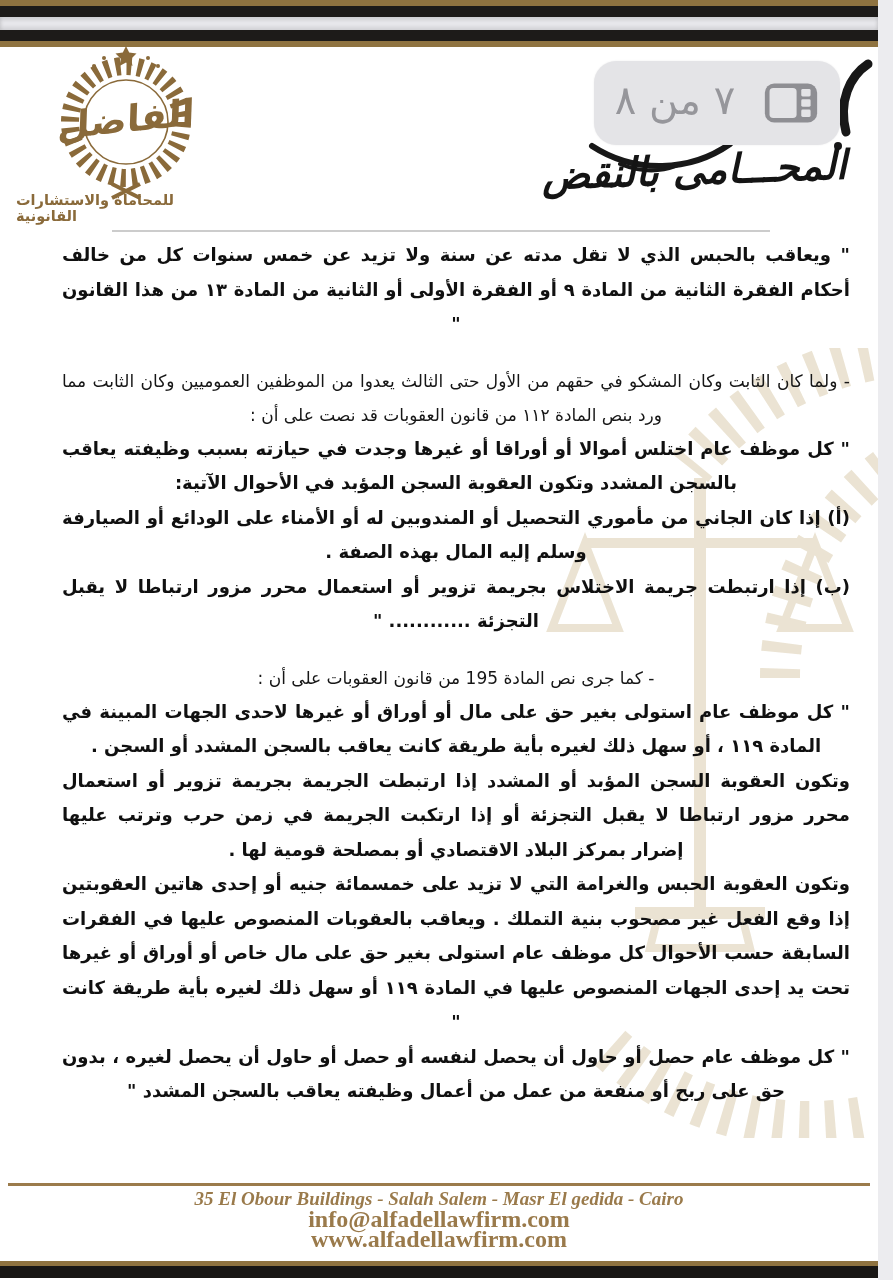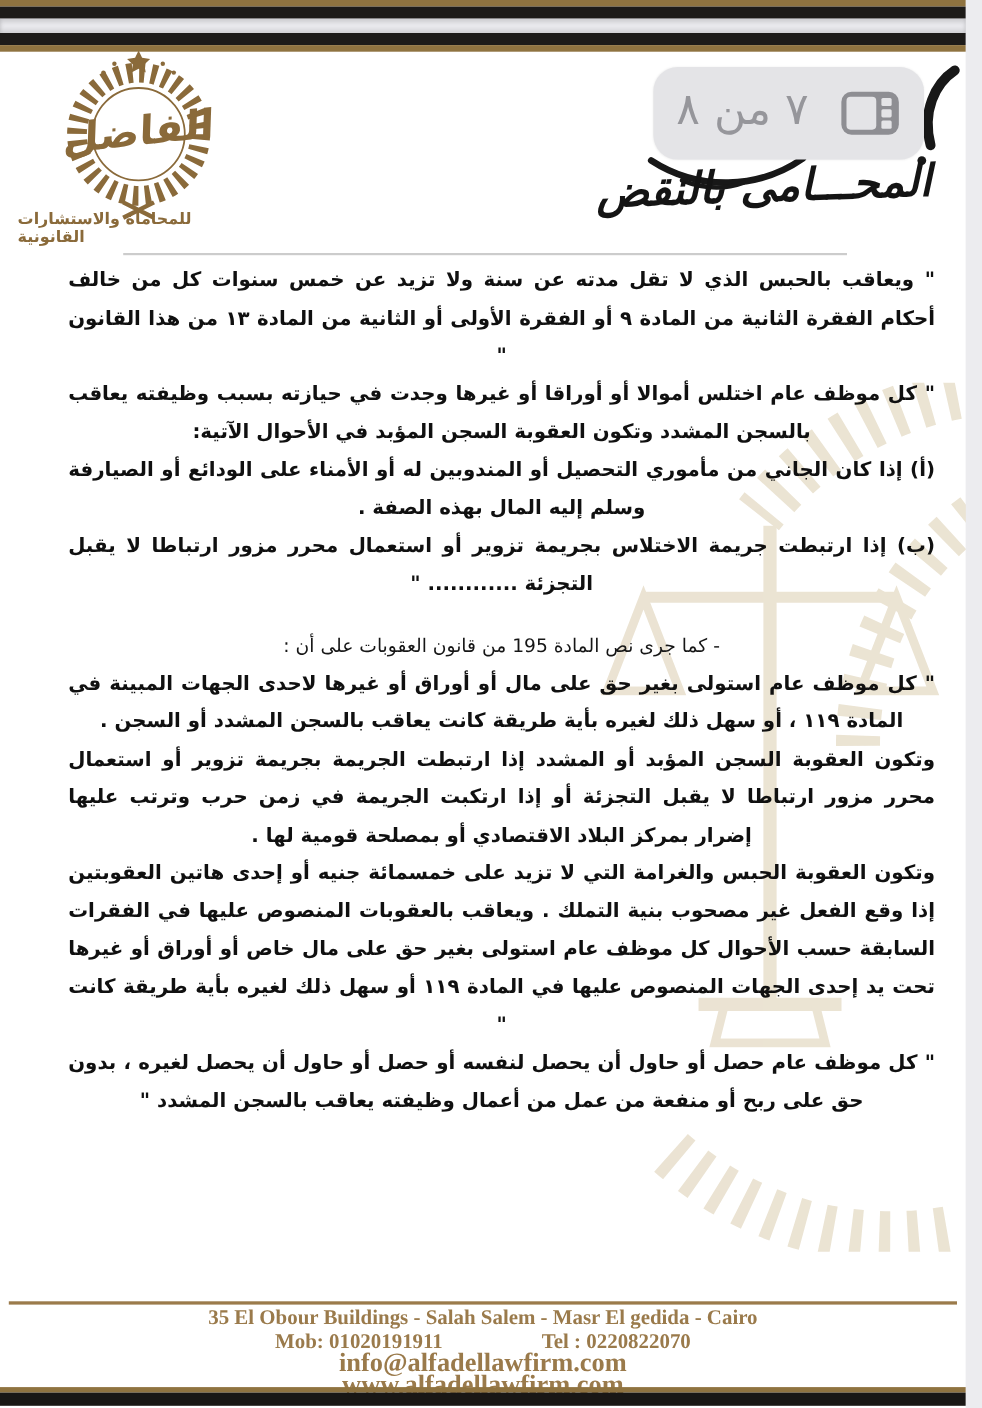--- a/index.html
+++ b/index.html
@@ -41,21 +41,21 @@
   .doc-body{position:absolute;left:62px;top:238px;width:788px;direction:rtl;color:#161616;}
   .doc-body p{margin:0;text-align:justify;text-align-last:center;}
   .doc-body p.intro{font-size:17px;line-height:34px;font-weight:400;}
   .doc-body p.quote{font-size:18px;line-height:34.5px;font-weight:700;color:#101010;}
   .doc-body p.sect{margin-top:22px;}
 
   
   .footer-hairline{position:absolute;left:8px;top:1183px;width:862px;height:2.5px;background:#9b7b4b;}
   .footer{position:absolute;left:0;top:1189px;width:878px;text-align:center;
         font-family:"Liberation Serif",serif;font-weight:bold;color:#9a7a4b;}
-  .footer .addr{font-size:19px;line-height:20px;}
+  .footer .addr{font-size:19px;line-height:20px;font-style:italic;}
   .footer .row2{display:flex;justify-content:center;gap:90px;font-size:19px;line-height:19px;margin-top:1px;}
   .footer .mail,.footer .web{font-size:24px;line-height:18.5px;margin-top:1px;}
   .bottom-gold{position:absolute;left:0;top:1261px;width:878px;height:5px;background:#8f7340;}
   .bottom-black{position:absolute;left:0;top:1266px;width:878px;height:12px;background:#191715;}
 </style>
 </head>
 <body>
 
 <div class="canvas">
 
@@ -107,37 +107,34 @@
         <circle cx="258" cy="100" r="4" fill="#181818" stroke="none"></circle>
         <path d="M12,100 C55,128 110,126 150,98" stroke-width="6"></path>
         <path d="M40,118 C60,126 80,126 96,120" stroke-width="4"></path>
       </g>
     </svg>
     <div class="cassation">المحـــامى بالنقض</div>
     <div class="header-hairline"></div>
 
     <div class="doc-body">
       <p class="quote">" ويعاقب بالحبس الذي لا تقل مدته عن سنة ولا تزيد عن خمس سنوات كل من خالف أحكام الفقرة الثانية من المادة ٩ أو الفقرة الأولى أو الثانية من المادة ١٣ من هذا القانون "</p>
+      <p class="intro sect">- ولما كان الثابت وكان المشكو في حقهم من الأول حتى الثالث يعدوا من الموظفين العموميين وكان الثابت مما ورد بنص المادة ١١٢ من قانون العقوبات قد نصت على أن :</p>
       <p class="quote">" كل موظف عام اختلس أموالا أو أوراقا أو غيرها وجدت في حيازته بسبب وظيفته يعاقب بالسجن المشدد وتكون العقوبة السجن المؤبد في الأحوال الآتية:</p>
       <p class="quote">(أ) إذا كان الجاني من مأموري التحصيل أو المندوبين له أو الأمناء على الودائع أو الصيارفة وسلم إليه المال بهذه الصفة .</p>
       <p class="quote">(ب) إذا ارتبطت جريمة الاختلاس بجريمة تزوير أو استعمال محرر مزور ارتباطا لا يقبل التجزئة ............ "</p>
       <p class="intro sect">- كما جرى نص المادة 195 من قانون العقوبات على أن :</p>
       <p class="quote">" كل موظف عام استولى بغير حق على مال أو أوراق أو غيرها لاحدى الجهات المبينة في المادة ١١٩ ، أو سهل ذلك لغيره بأية طريقة كانت يعاقب بالسجن المشدد أو السجن .</p>
       <p class="quote">وتكون العقوبة السجن المؤبد أو المشدد إذا ارتبطت الجريمة بجريمة تزوير أو استعمال محرر مزور ارتباطا لا يقبل التجزئة أو إذا ارتكبت الجريمة في زمن حرب وترتب عليها إضرار بمركز البلاد الاقتصادي أو بمصلحة قومية لها .</p>
       <p class="quote">وتكون العقوبة الحبس والغرامة التي لا تزيد على خمسمائة جنيه أو إحدى هاتين العقوبتين إذا وقع الفعل غير مصحوب بنية التملك . ويعاقب بالعقوبات المنصوص عليها في الفقرات السابقة حسب الأحوال كل موظف عام استولى بغير حق على مال خاص أو أوراق أو غيرها تحت يد إحدى الجهات المنصوص عليها في المادة ١١٩ أو سهل ذلك لغيره بأية طريقة كانت "</p>
       <p class="quote">" كل موظف عام حصل أو حاول أن يحصل لنفسه أو حصل أو حاول أن يحصل لغيره ، بدون حق على ربح أو منفعة من عمل من أعمال وظيفته يعاقب بالسجن المشدد "</p>
     </div>
 
     <div class="footer-hairline"></div>
     <div class="footer">
       <div class="addr">35 El Obour Buildings - Salah Salem - Masr El gedida - Cairo</div>
-      <div class="row2">
-        <span>Mob: 01020191911</span>
-        <span>Tel : 0220822070</span>
-      </div>
       <div class="mail">info@alfadellawfirm.com</div>
       <div class="web">www.alfadellawfirm.com</div>
     </div>
     <div class="bottom-gold"></div>
     <div class="bottom-black"></div>
   </div>
 
   <div class="edge-strip"></div>
 
   <div class="pill">

